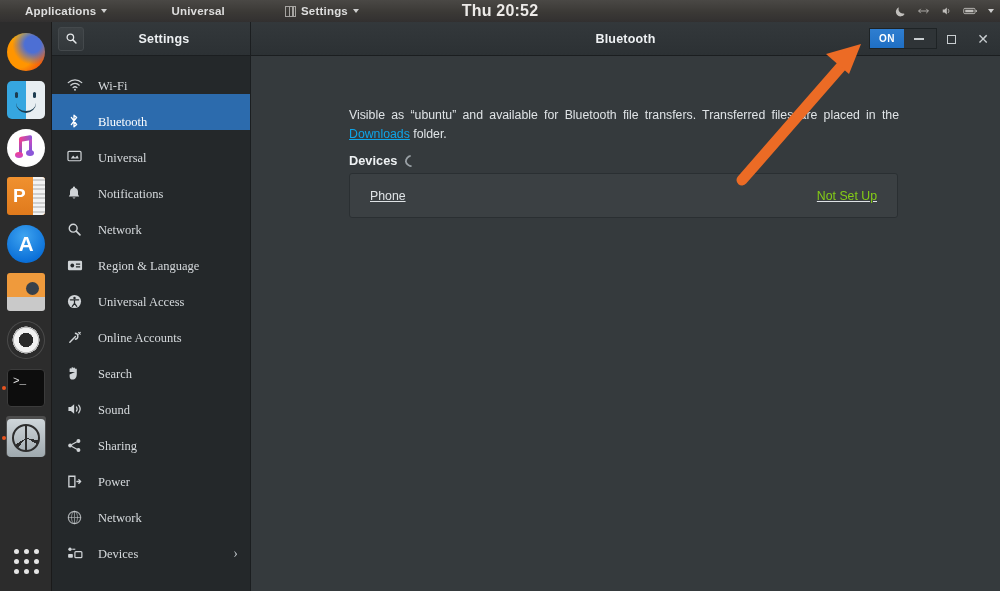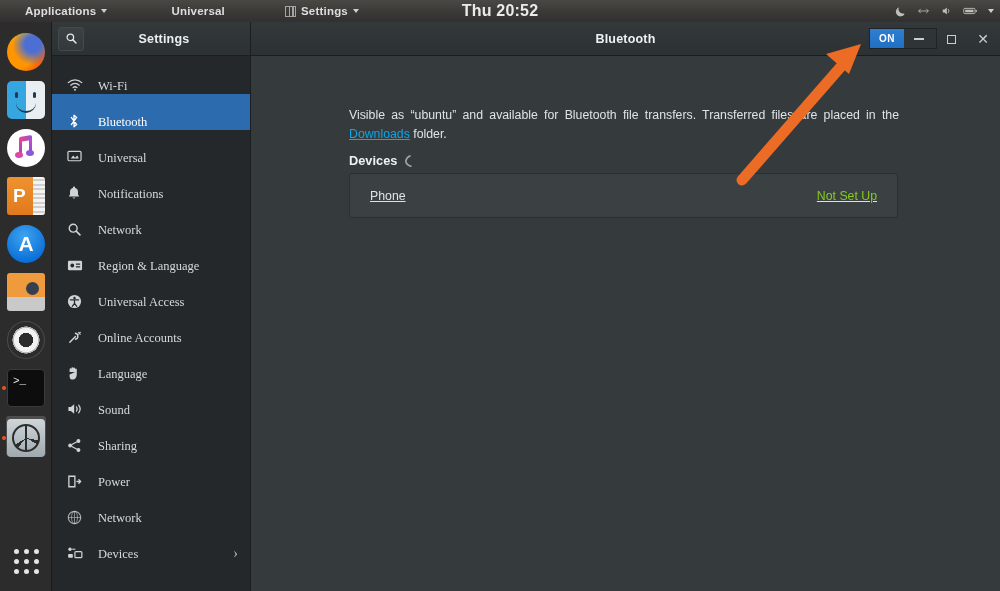--- a/index.html
+++ b/index.html
@@ -565,21 +565,21 @@
           </span>
           <span>Online Accounts</span>
         </div>
 
         <div class="nav-item">
           <span class="nav-ico">
             <svg width="14" height="15" viewBox="0 0 14 15">
                 <path d="M2.6 6V3.2a.9.9 0 0 1 1.8 0V6m0 0V2.2a.9.9 0 0 1 1.8 0V6m0 0V2.4a.9.9 0 0 1 1.8 0V6m0 0V3.4a.9.9 0 0 1 1.8 0v4.4c0 3.6-1.6 5.8-4.3 5.8S2.6 11.8 2.6 8.6z" fill="currentColor"></path>
               </svg>
           </span>
-          <span>Language</span>
+          <span>Search</span>
         </div>
 
         <div class="nav-item">
           <span class="nav-ico">
             <svg width="16" height="14" viewBox="0 0 17 14">
                 <path d="M1.5 5h2.6L7.6 2v10L4.1 9H1.5z" fill="currentColor"></path>
                 <path d="M10 4.8a3.6 3.6 0 0 1 0 4.4M12.4 3a6.4 6.4 0 0 1 0 8" stroke="currentColor" stroke-width="1.3" fill="none" stroke-linecap="round"></path>
               </svg>
           </span>
           <span>Sound</span>

